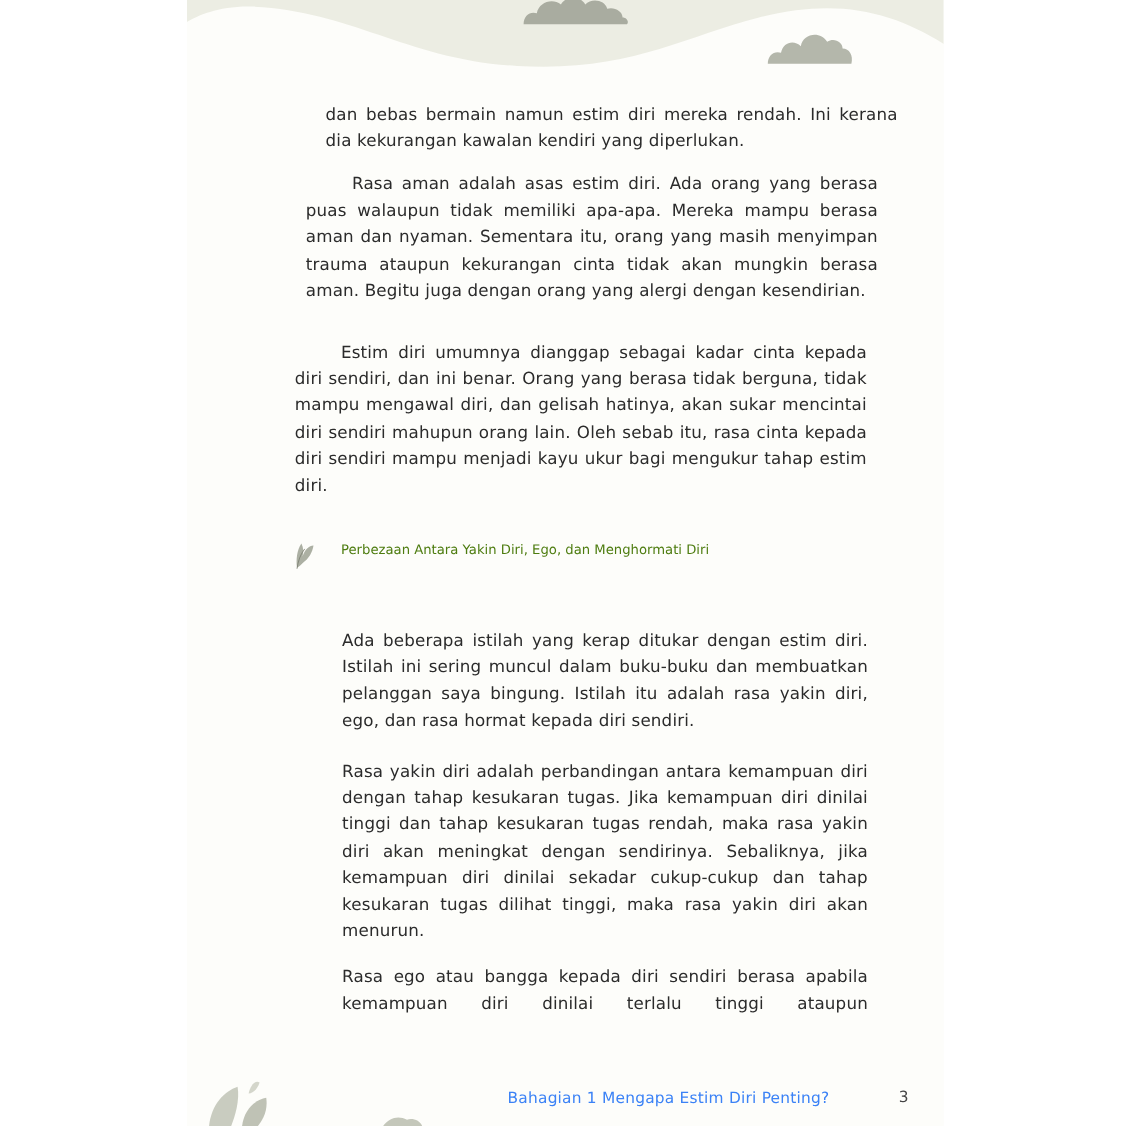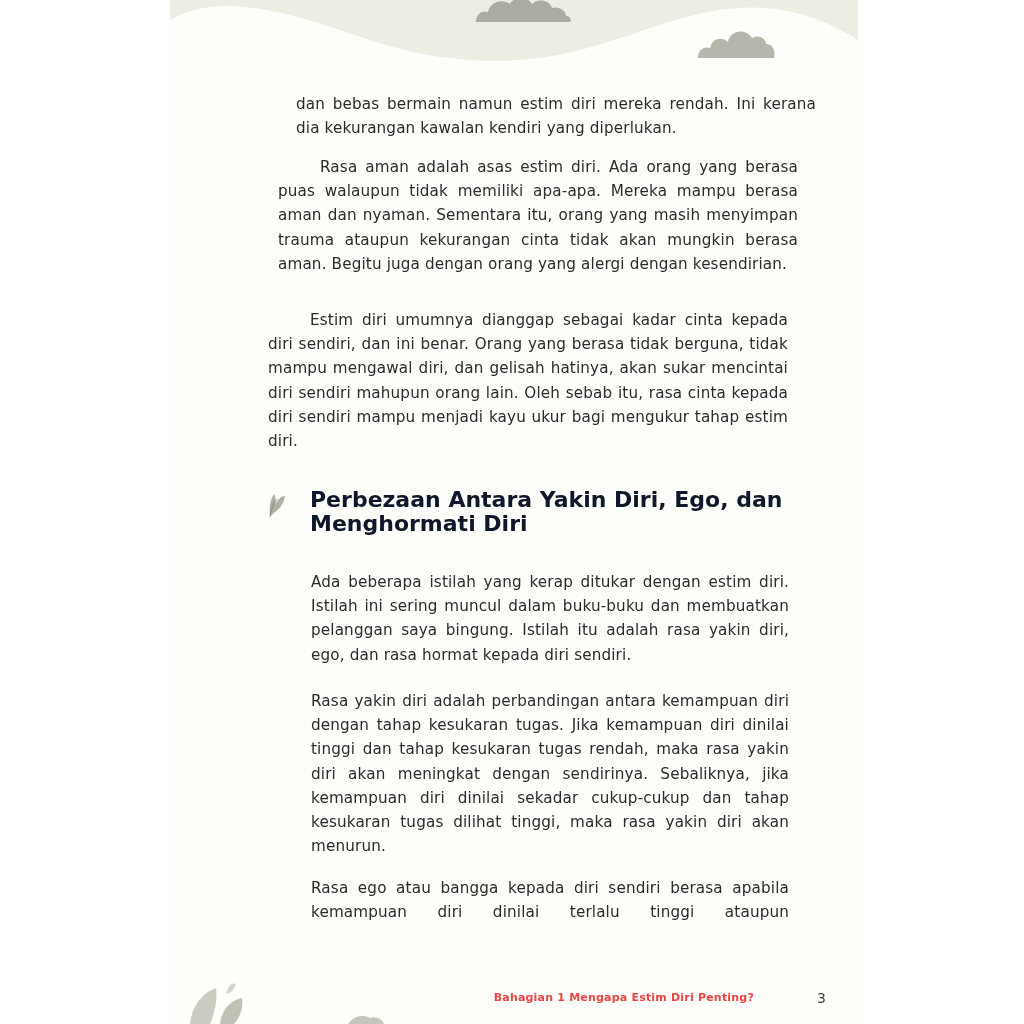--- a/index.html
+++ b/index.html
@@ -6,25 +6,25 @@
   body { width: 1024px; height: 1024px; position: relative; overflow: hidden;
          font-family: "DejaVu Sans", sans-serif; }
   .page { position: absolute; left: 170px; top: 0; width: 688px; height: 1024px;
           background: #fdfdfa; overflow: hidden; }
   .header-art { position: absolute; left: 0; top: 0; width: 688px; height: 70px; }
   .footer-art { position: absolute; left: 0; bottom: 0; width: 300px; height: 60px; }
   .text { position: absolute; color: #2b2b2b; font-size: 15.2px; letter-spacing: 0.15px; }
   .para { position: absolute; text-align: justify; text-align-last: auto; line-height: 24.2px; margin: 0; }
   .para.last-left { text-align-last: left; }
   .indent { text-indent: 42px; }
-  .heading { position: absolute; left: 140px; top: 488px; width: 480px; font-size: 22px;
-             font-weight: 700; line-height: 24px; color: #0f172a; }
+  .heading { position: absolute; left: 140px; top: 488px; width: 480px; font-size: 12px;
+             font-weight: 400; line-height: 24px; color: #4d7c0f; }
   .leaf-icon { position: absolute; left: 96px; top: 490px; width: 22px; height: 28px; }
-  .footer-text { position: absolute; right: 104px; top: 991px; font-size: 11px; color: #ef4444;
-                 letter-spacing: 0.2px; font-family: "DejaVu Sans", sans-serif; font-weight: 700; }
+  .footer-text { position: absolute; right: 104px; top: 991px; font-size: 14px; color: #3b82f6;
+                 letter-spacing: 0.2px; font-family: "DejaVu Sans", sans-serif; font-weight: 400; }
   .page-num { position: absolute; left: 647px; top: 990px; font-size: 14px; color: #444; }
 </style>
 </head>
 <body>
 
 <div class="page">
 
   <svg class="header-art" viewBox="0 0 688 70" preserveAspectRatio="none">
     <path d="M0,0 H688 V40 C640,10 590,-2 520,16 C450,34 400,66 300,60 C200,54 150,10 60,6 C30,5 10,14 0,20 Z" fill="#ecede3"></path>
     <g fill="#a9aca0">

